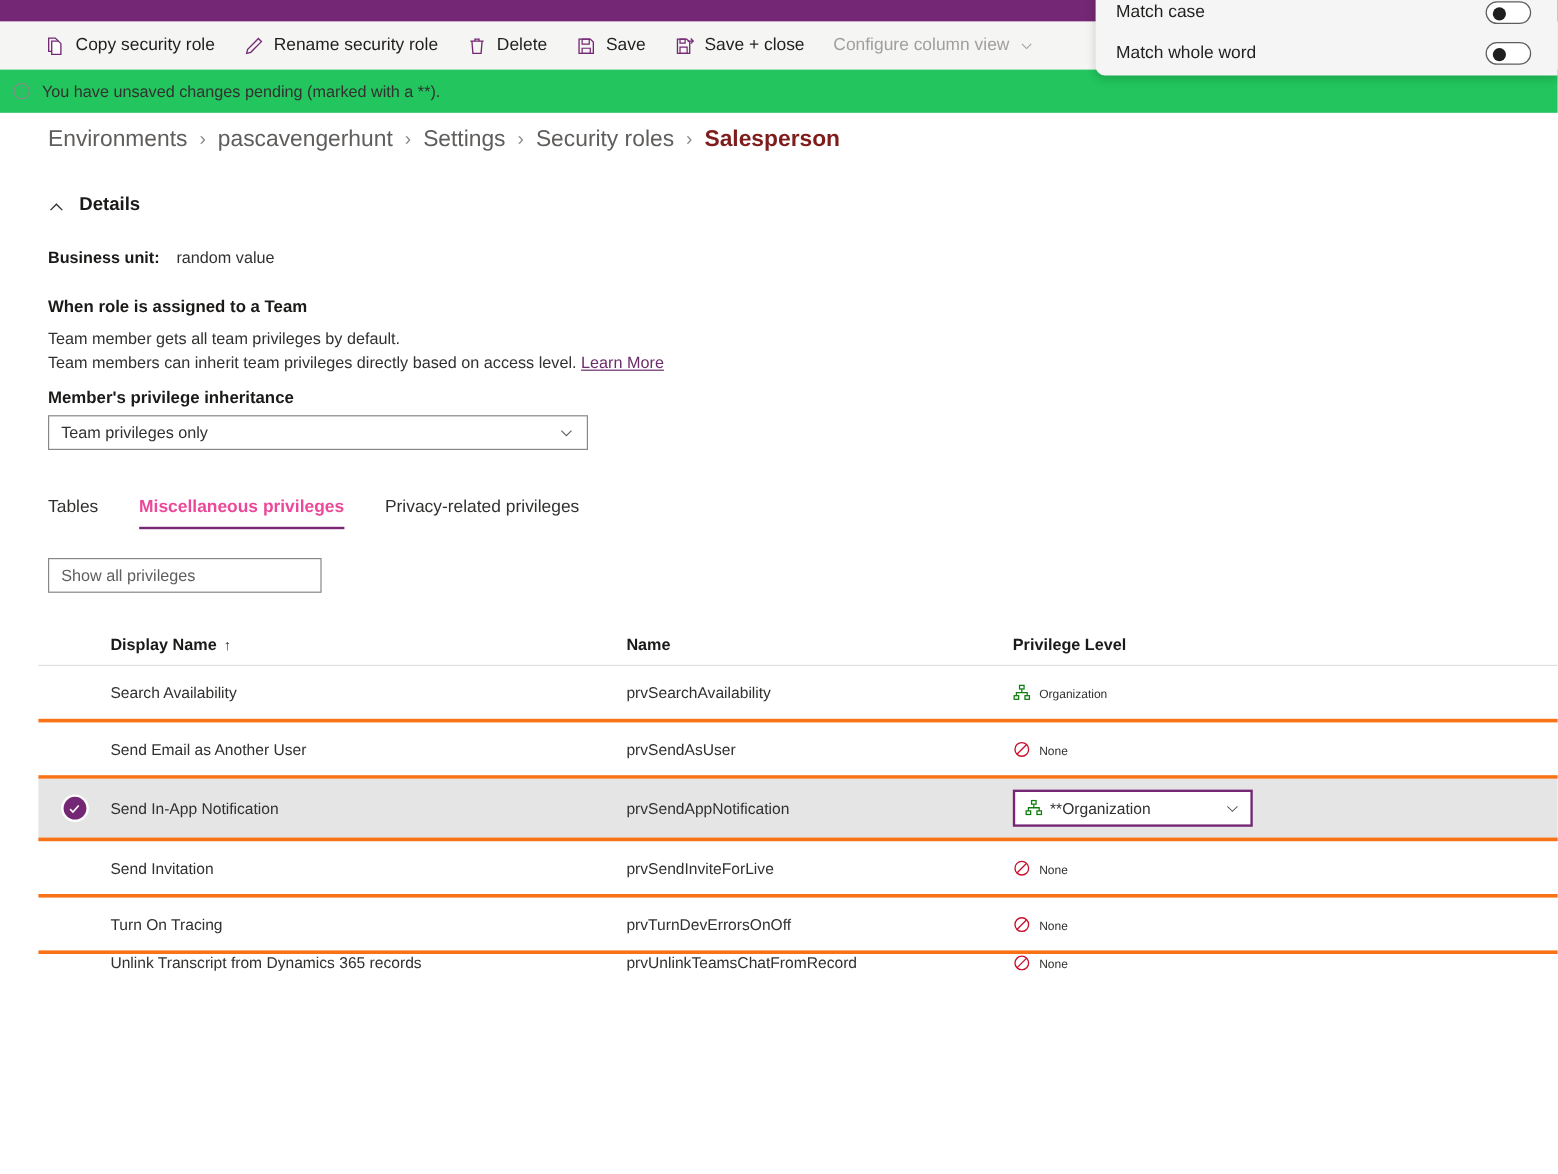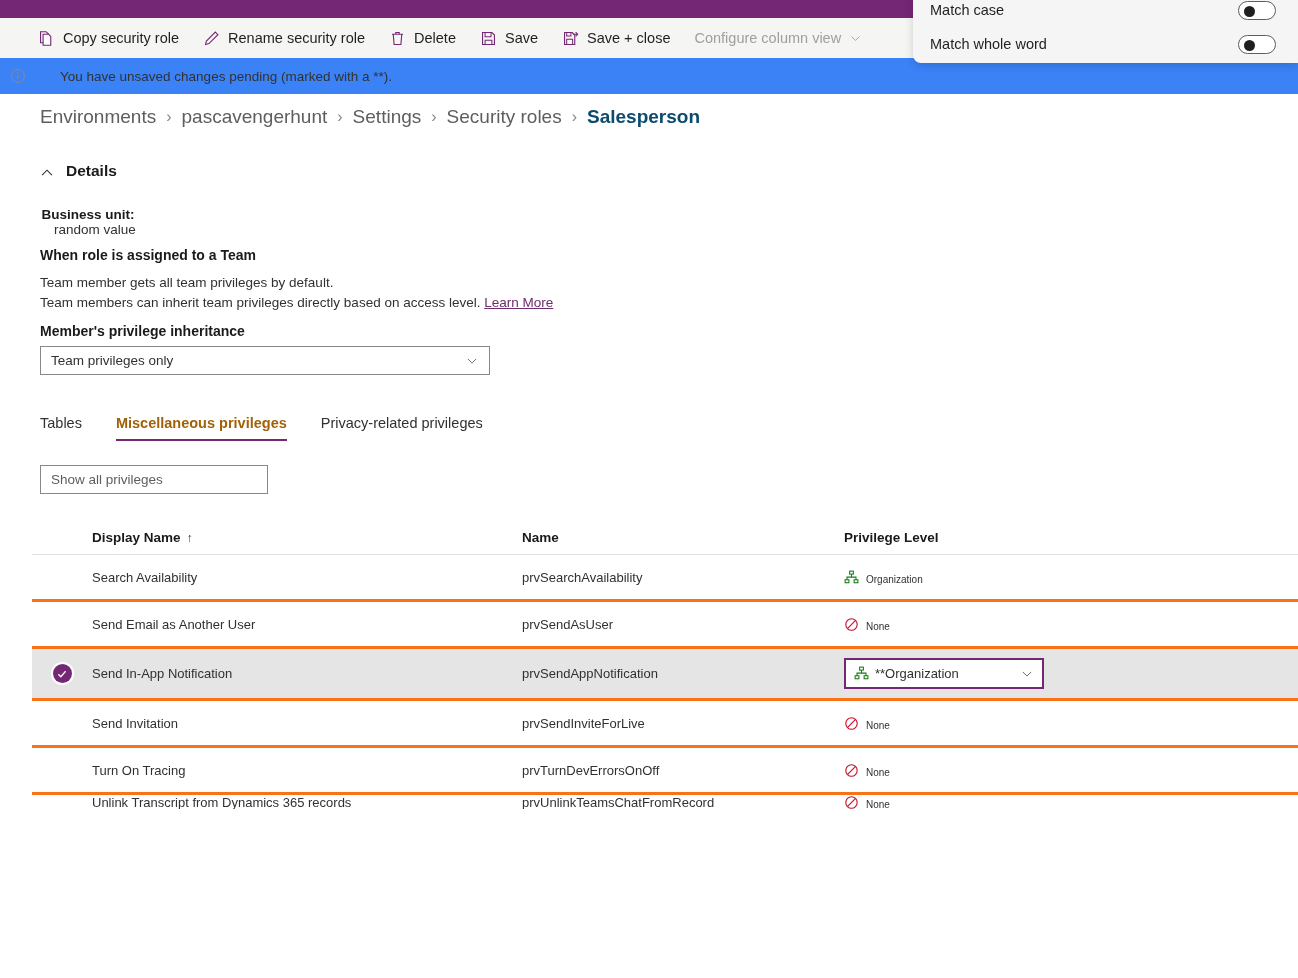--- a/index.html
+++ b/index.html
@@ -41,26 +41,25 @@
   }
   .cmd.disabled { color: #a19f9d; cursor: default; }
   .cmd .ic { width: 17px; height: 17px; margin-right: 8px; flex: none; display:block; }
   .cmd .lbl { line-height: 1; }
   .chev-sm { margin-left: 8px; display: block; }
 
   
   .notice {
     position: absolute; top: 58px; left: 0;
     width: 1298px; height: 36px;
-    background: #3b82f6;
+    background: #22c55e;
     display: flex; align-items: center;
     padding-left: 10px;
     font-size: 13.5px;
     color: #323130;
-    gap: 25px;
   }
   .notice .ic { width: 16px; height: 16px; margin-right: 9px; flex: none; display:block;}
 
   
   .findpanel {
     position: absolute;
     top: -18px; left: 913px;
     width: 385px; height: 81px;
     background: #f5f5f5;
     border-bottom-left-radius: 8px;
@@ -89,37 +88,37 @@
   }
 
   
   .breadcrumb {
     position: absolute; top: 106px; left: 40px;
     display: flex; align-items: center;
     font-size: 19px;
     color: #605e5c;
   }
   .crumb { cursor: pointer; white-space: nowrap; }
-  .crumb.current { color: #0c4a6e; font-weight: 700; cursor: default; }
+  .crumb.current { color: #7f1d1d; font-weight: 700; cursor: default; }
   .crumb-sep {
     margin: 0 10px; color: #8a8886; font-size: 16px; line-height: 1;
   }
 
   
   .sect-head {
     position: absolute; top: 162px; left: 40px;
     display: flex; align-items: flex-end;
     font-size: 15.5px; font-weight: 700; color: #1b1a19;
     cursor: pointer;
   }
   .sect-head .ic { width: 14px; height: 14px; margin-right: 12px; display:block; }
 
   .biz {
     position: absolute; top: 207px; left: 40px;
-    font-size: 13.5px; display: flex; align-items: center; flex-direction: column;
+    font-size: 13.5px; display: flex; align-items: flex-start;
   }
   .biz .k { font-weight: 700; color: #1b1a19; }
   .biz .v { margin-left: 14px; color: #323130; }
 
   .h-team {
     position: absolute; top: 247px; left: 40px;
     font-size: 14px; font-weight: 700; color: #1b1a19;
   }
   .p1 { position: absolute; top: 275px; left: 40px; font-size: 13.5px; color: #323130; }
   .p2 { position: absolute; top: 295px; left: 40px; font-size: 13.5px; color: #323130; }
@@ -147,21 +146,21 @@
   }
   .tab {
     padding: 0 0 10px 0;
     margin-right: 34px;
     font-size: 14.5px;
     color: #323130;
     cursor: pointer;
     position: relative;
     white-space: nowrap;
   }
-  .tab.active { font-weight: 700; color: #a16207; }
+  .tab.active { font-weight: 700; color: #ec4899; }
   .tab.active::after {
     content: ""; position: absolute;
     left: 0; right: 0; bottom: 0; height: 2px;
     background: #742774;
   }
 
   .searchbox {
     position: absolute; top: 465px; left: 40px;
     width: 228px; height: 29px;
     border: 1px solid #8a8886; background: #fff;

